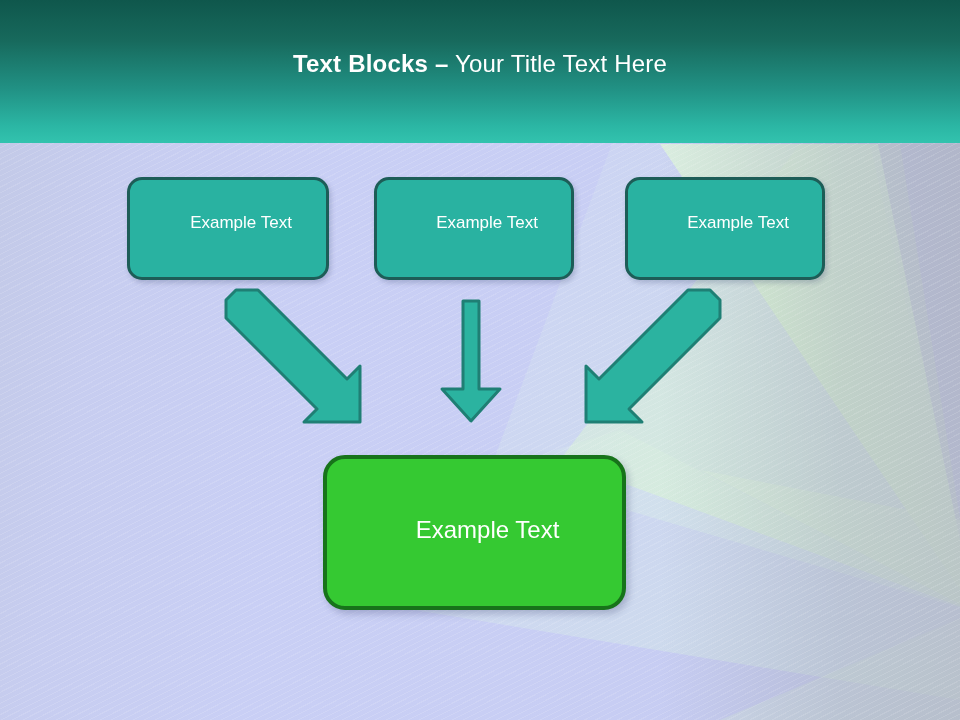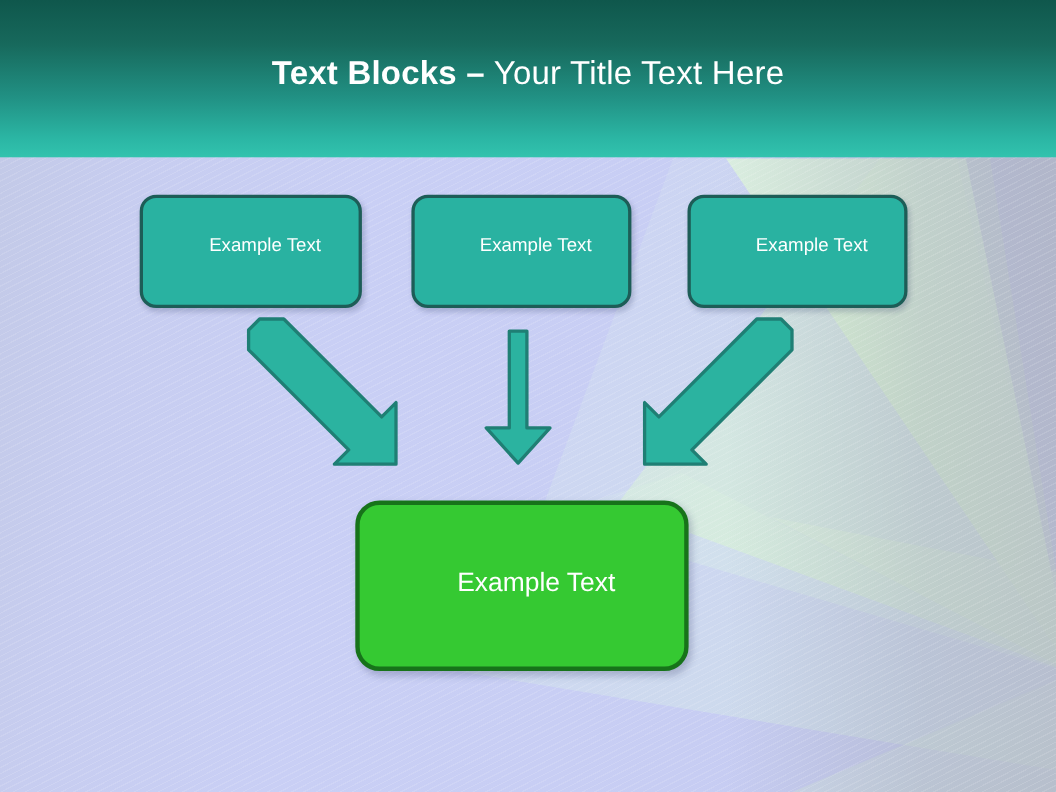--- a/index.html
+++ b/index.html
@@ -60,21 +60,21 @@
     left: 0; top: 0;
     width: 960px; height: 143px;
     background: linear-gradient(180deg, #0f574c 0%, #17695c 28%, #219184 62%, #2bb6a4 88%, #32c3ae 100%);
   }
   .title {
     position: absolute;
     left: 0; top: 50px;
     width: 960px;
     text-align: center;
     color: #ffffff;
-    font-size: 30px;
+    font-size: 24px;
     letter-spacing: 0.2px;
     white-space: nowrap;
   }
   .title .strong { font-weight: bold; }
   .title .light  { font-weight: normal; }
 
   
   .box {
     position: absolute;
     box-sizing: border-box;

